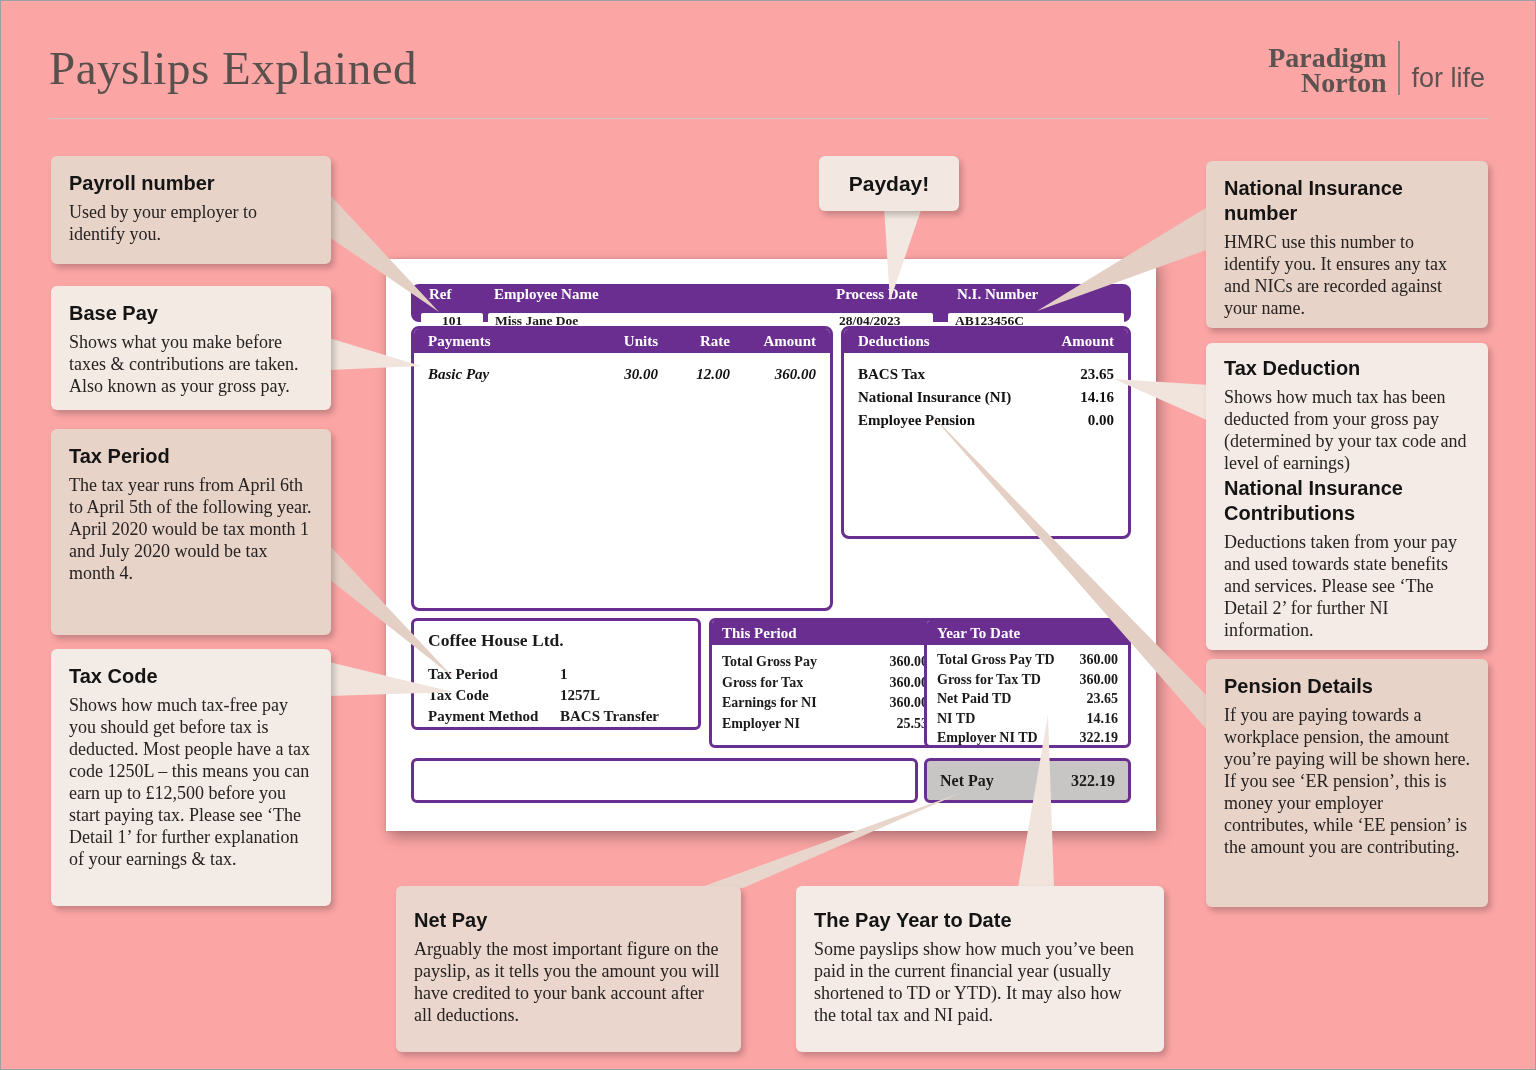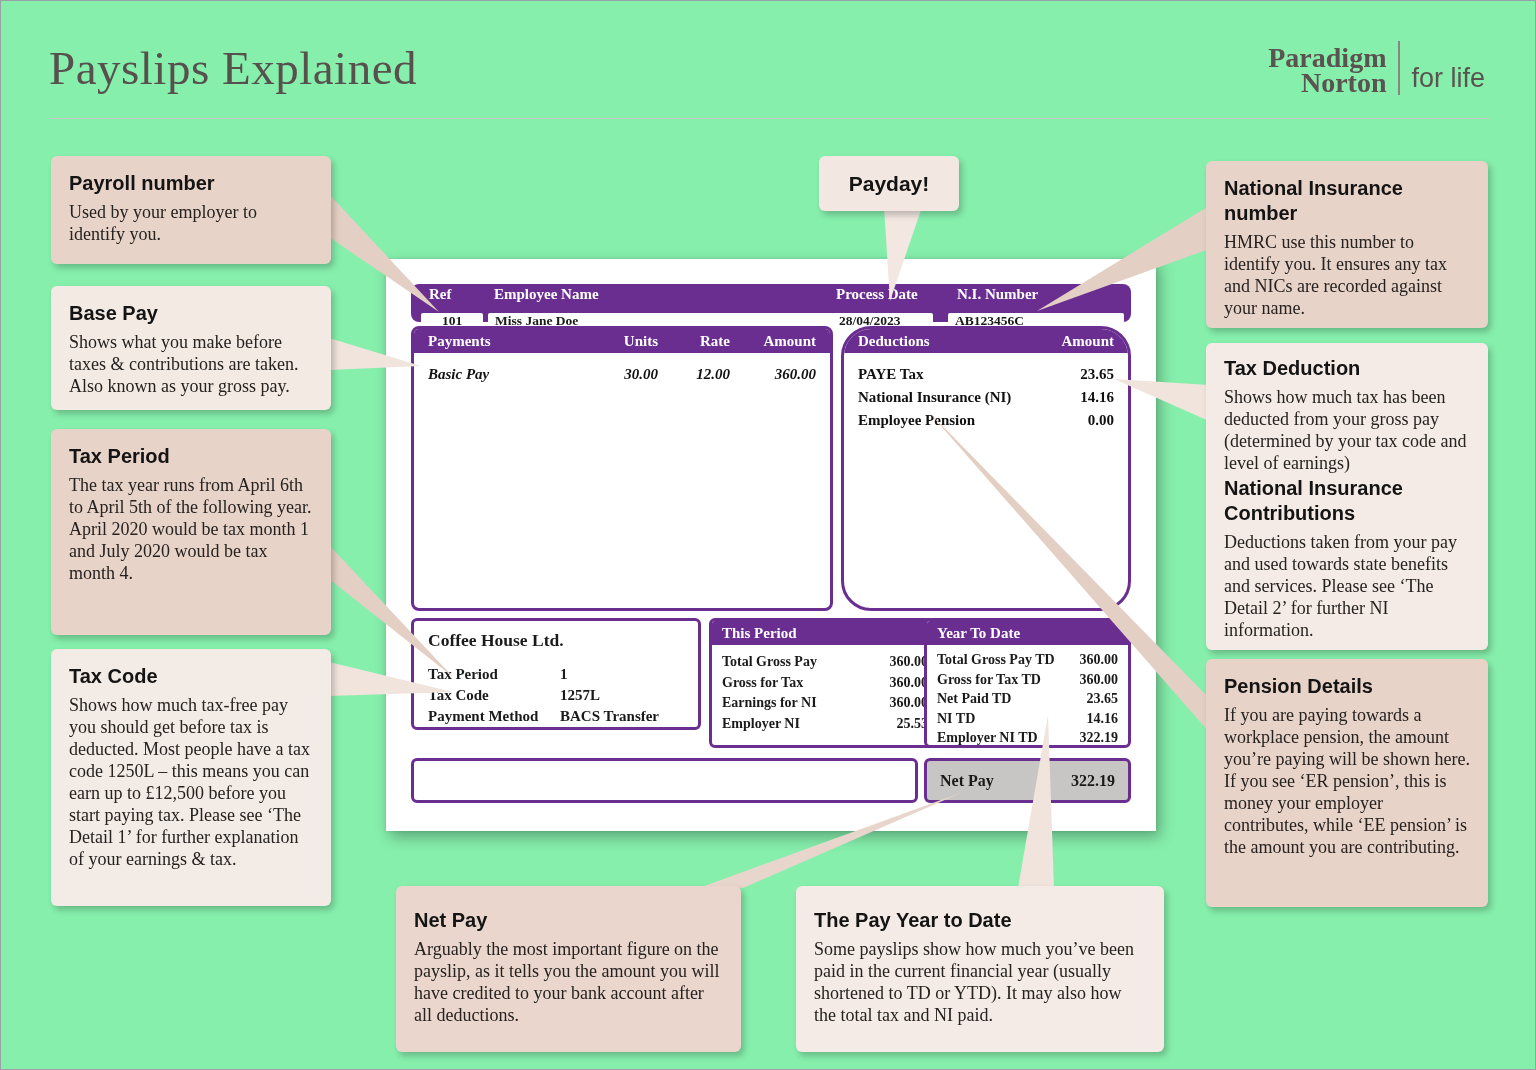--- a/index.html
+++ b/index.html
@@ -1,19 +1,19 @@
 <!DOCTYPE html>
 <html><head>
 <meta charset="utf-8">
 <style>
   * { margin:0; padding:0; box-sizing:border-box; }
   body { background:#e8e8e8; font-family:"Liberation Sans", sans-serif; }
   .canvas {
     position:relative; width:1536px; height:1070px;
-    background:#86efac; border:1px solid #9aa0a6; overflow:hidden;
+    background:#fca5a5; border:1px solid #9aa0a6; overflow:hidden;
   }
   
   .page-title {
     position:absolute; left:48px; top:40px;
     font-family:"Liberation Serif", serif; font-weight:400;
     font-size:47px; color:#57504d; letter-spacing:0.5px;
   }
   .title-rule { position:absolute; left:48px; top:117px; width:1440px; height:1px; background:#c9c9c9; }
   .logo { position:absolute; right:50px; top:40px; display:flex; align-items:flex-end; }
   .logo-name { text-align:right; font-family:"Liberation Serif", serif; font-weight:700; font-size:28px; line-height:25px; color:#5b5350; }
@@ -64,21 +64,21 @@
   }
   .lbl-ref  { left:18px; }  .val-ref  { left:10px; width:62px; text-align:center; }
   .lbl-name { left:83px; }  .val-name { left:77px; width:346px; }
   .lbl-date { left:425px; } .val-date { left:421px; width:101px; }
   .lbl-ni   { left:546px; } .val-ni   { left:537px; width:176px; }
   
   .ps-box { position:absolute; border:3px solid #6a2e91; border-radius:8px; background:#fff; overflow:hidden; }
   .ps-box-header { height:24px; background:#6a2e91; color:#fff; font-size:15px; line-height:23px;
                    display:grid; align-items:center; }
   .box-payments   { left:25px;  top:67px;  width:422px; height:285px; }
-  .box-deductions { left:455px; top:67px;  width:290px; height:285px;border-radius:30px; }
+  .box-deductions { left:455px; top:67px;  width:290px; height:213px; }
   .box-employer   { left:25px;  top:359px; width:290px; height:112px; border-width:3px; border-radius:6px; }
   .box-period     { left:323px; top:359px; width:232px; height:130px; border-radius:6px; }
   .box-ytd        { left:538px; top:359px; width:207px; height:130px; border-radius:6px; }
   .box-empty      { left:25px;  top:499px; width:507px; height:45px;  border-radius:6px; }
   .box-netpay     { left:538px; top:499px; width:207px; height:45px;  border-radius:6px;
                     background:#c7c6c4; display:flex; align-items:center; justify-content:space-between; padding:0 13px; }
   .box-netpay span { font-size:16px; }
   .grid-pay  { grid-template-columns:1fr 72px 72px 86px; padding:0 14px; }
   .grid-ded  { grid-template-columns:1fr 78px; padding:0 14px; }
   .grid-pay .num, .grid-ded .num { text-align:right; }
@@ -197,21 +197,21 @@
       </div>
     </div>
 
     <div class="ps-box box-deductions">
       <div class="ps-box-header grid-ded">
         <span>Deductions</span>
         <span class="num">Amount</span>
       </div>
       <div class="rows-pad">
         <div class="ps-row grid-ded row-gap" style="padding:0;">
-          <span>PAYE Tax</span>
+          <span>BACS Tax</span>
           <span class="num">23.65</span>
         </div>
         <div class="ps-row grid-ded row-gap" style="padding:0;">
           <span>National Insurance (NI)</span>
           <span class="num">14.16</span>
         </div>
         <div class="ps-row grid-ded" style="padding:0;">
           <span>Employee Pension</span>
           <span class="num">0.00</span>
         </div>

